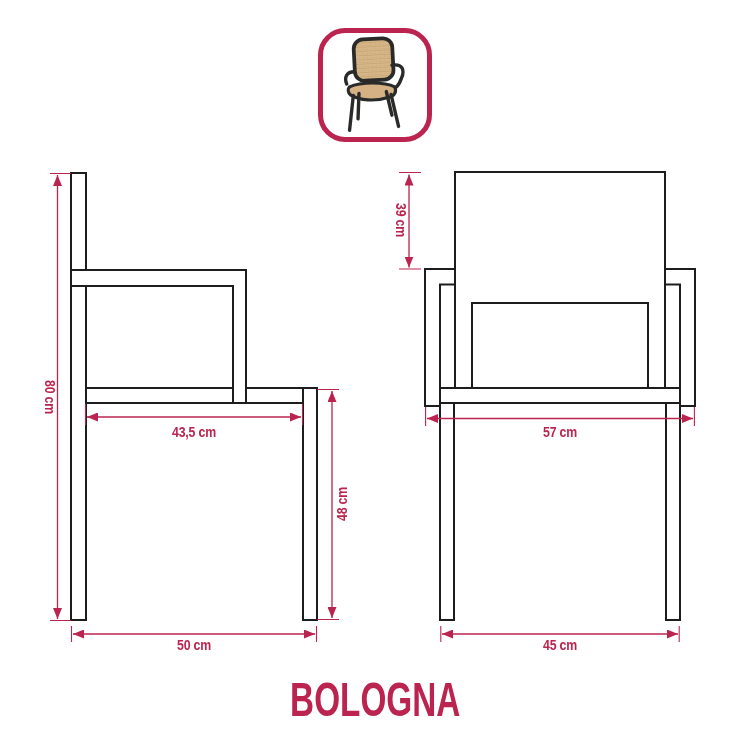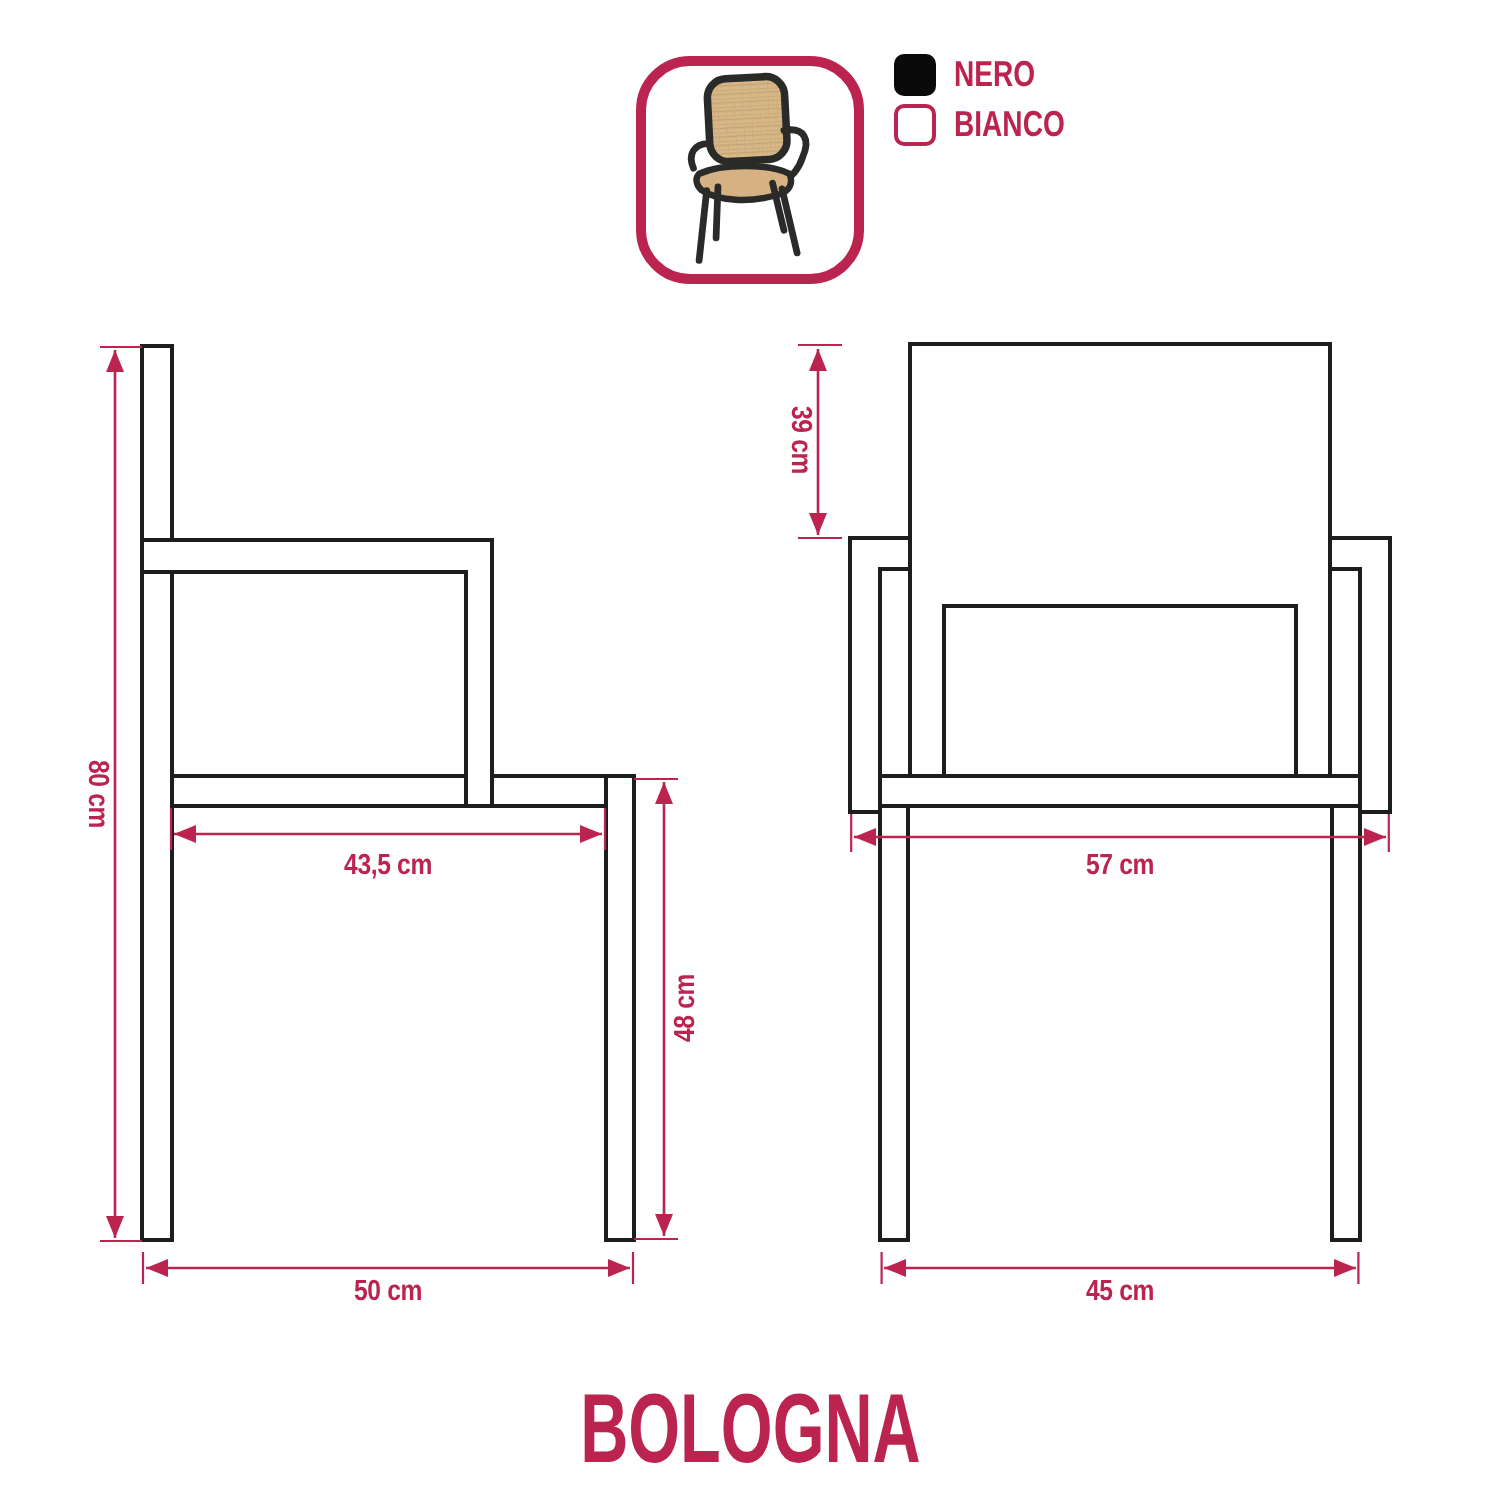--- a/index.html
+++ b/index.html
@@ -34,21 +34,21 @@
   .dimline{stroke:#BC2450;stroke-width:1.3;fill:none;}
   .tick{stroke:#BC2450;stroke-width:1.1;fill:none;}
   .dimtext{
     fill:#BC2450;font-family:"Liberation Sans",sans-serif;
     font-size:14.5px;font-weight:bold;letter-spacing:-0.2px;
   }
 
   
   .title-wrap{
     position:absolute;left:0;top:676px;width:750px;height:46px;
-    display:flex;align-items:center;justify-content:center;margin-top:16px;
+    display:flex;align-items:center;justify-content:center;
   }
   .title{
     margin:0;color:#BC2450;font-size:49px;font-weight:bold;line-height:1;
     transform:scaleX(0.68);transform-origin:center;white-space:nowrap;letter-spacing:0;
   }
 </style>
 </head>
 <body>
 
 <div class="stage">
@@ -78,30 +78,20 @@
 
       <g fill="none" stroke="#2a2a28" stroke-width="3.6" stroke-linecap="round">
         <path d="M23,63 L19,100"></path>
         <path d="M63,62 L71,96"></path>
         <path d="M29,61 L28,88"></path>
         <path d="M58,59 L64,84"></path>
       </g>
     </svg>
   </div>
 
-  <div class="legend">
-    <div class="legend-row">
-      <span class="swatch nero"></span>
-      <span class="legend-label">NERO</span>
-    </div>
-    <div class="legend-row">
-      <span class="swatch bianco"></span>
-      <span class="legend-label">BIANCO</span>
-    </div>
-  </div>
 
   <svg class="drawing" width="750" height="750" viewBox="0 0 750 750">
     <defs>
       <marker id="arr" viewBox="0 0 11 9" refX="11" refY="4.5" markerWidth="11" markerHeight="9" markerUnits="userSpaceOnUse" orient="auto-start-reverse">
         <path d="M0,0 L11,4.5 L0,9 Z" fill="#BC2450"></path>
       </marker>
     </defs>
 
     <g>
       <rect class="tube" x="71" y="173" width="15" height="447"></rect>

